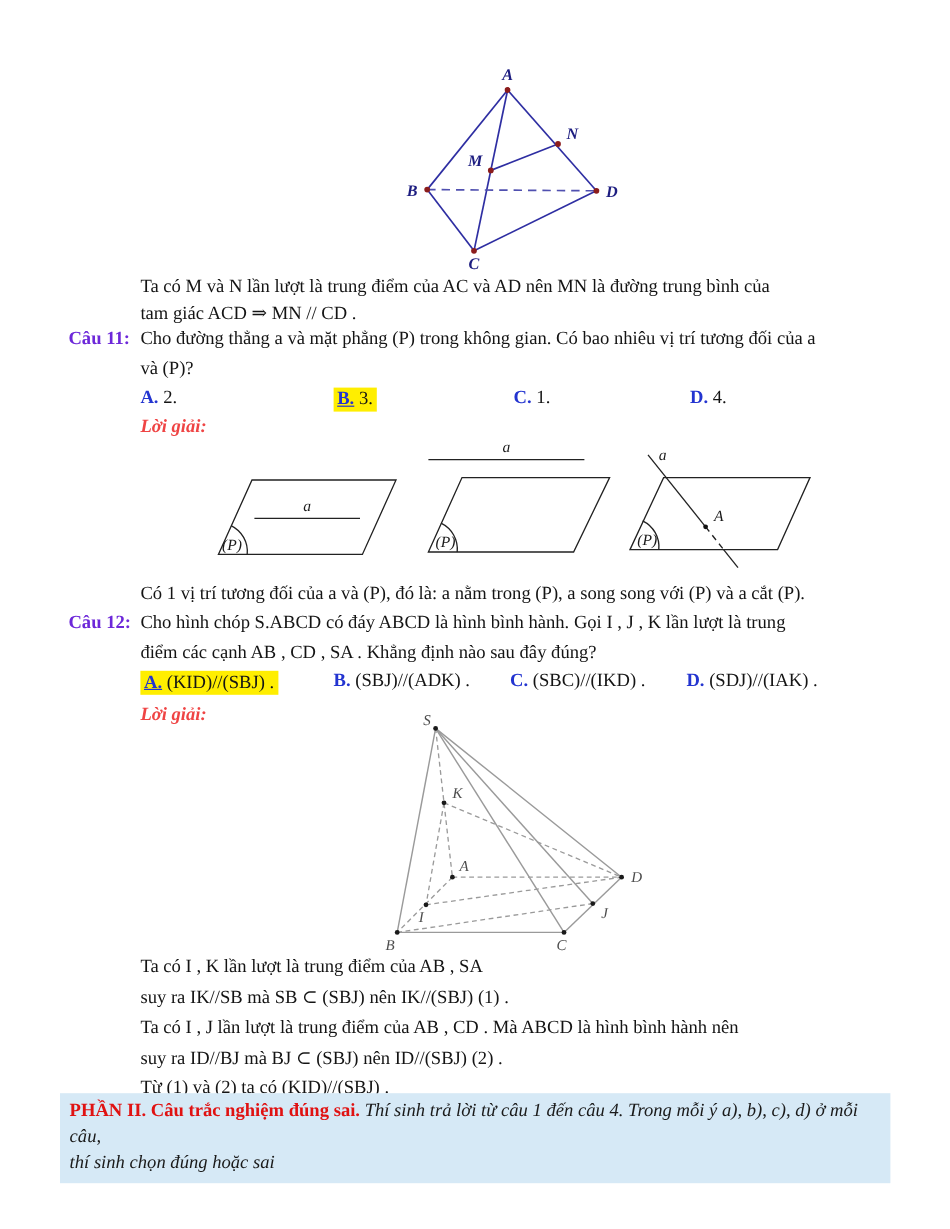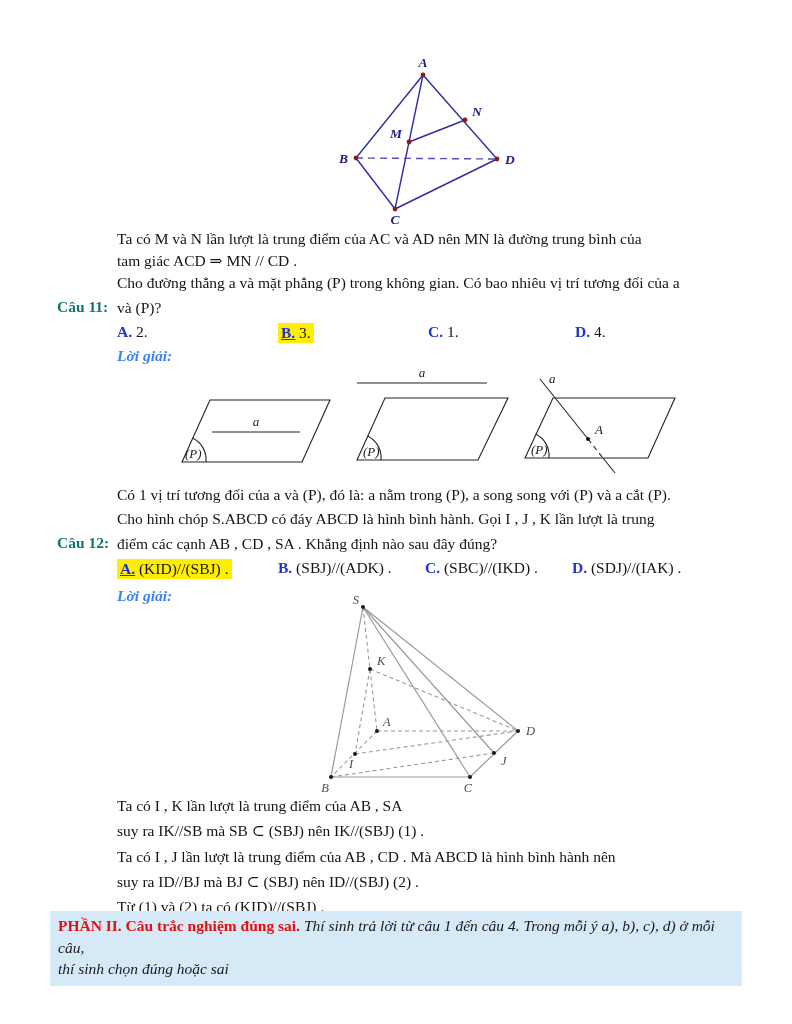--- a/index.html
+++ b/index.html
@@ -2,26 +2,26 @@
 <html><head>
 <meta charset="utf-8">
 <style>
   html,body { margin:0; padding:0; background:#ffffff; }
   .page {
     position:relative; width:792px; height:1024px; background:#ffffff;
     font-family:"Liberation Serif","DejaVu Serif","DejaVu Sans",serif;
     font-size:15.5px; color:#141414; overflow:hidden;
   }
   .tline { position:absolute; white-space:nowrap; }
-  .qlabel { color:#0f766e; font-weight:bold;margin-top:24px; }
+  .qlabel { color:#6d28d9; font-weight:bold; }
   .opt { position:absolute; white-space:nowrap; }
   .opt-letter { color:#2334d0; font-weight:bold; }
   .opt.hl { background:#ffee00; padding:1px 3px; }
   .opt.hl .opt-letter { text-decoration:underline; }
-  .loigiai { color:#3b82f6; font-weight:bold; font-style:italic; }
+  .loigiai { color:#ef4444; font-weight:bold; font-style:italic; }
   .fig { position:absolute; }
   .band {
     position:absolute; left:50px; top:911px; width:676px; background:#d6e9f6;
     padding:4px 8px 6px 8px; line-height:21.5px;
   }
   .band-title { color:#e01212; font-weight:bold; }
   .band-text { font-style:italic; color:#1a1a1a; }
   svg text { font-family:"Liberation Serif","DejaVu Serif",serif; }
   .tetra-label { font-style:italic; font-weight:bold; fill:#1d1d80; font-size:13.5px; }
   .pyr-label   { font-style:italic; fill:#4d4d4d; font-size:12.5px; }

